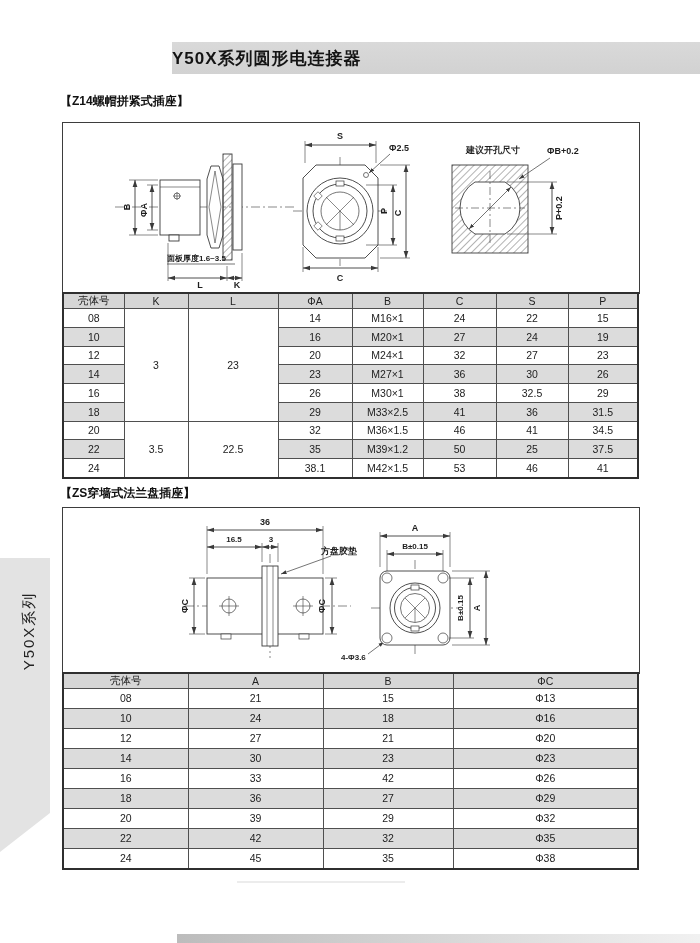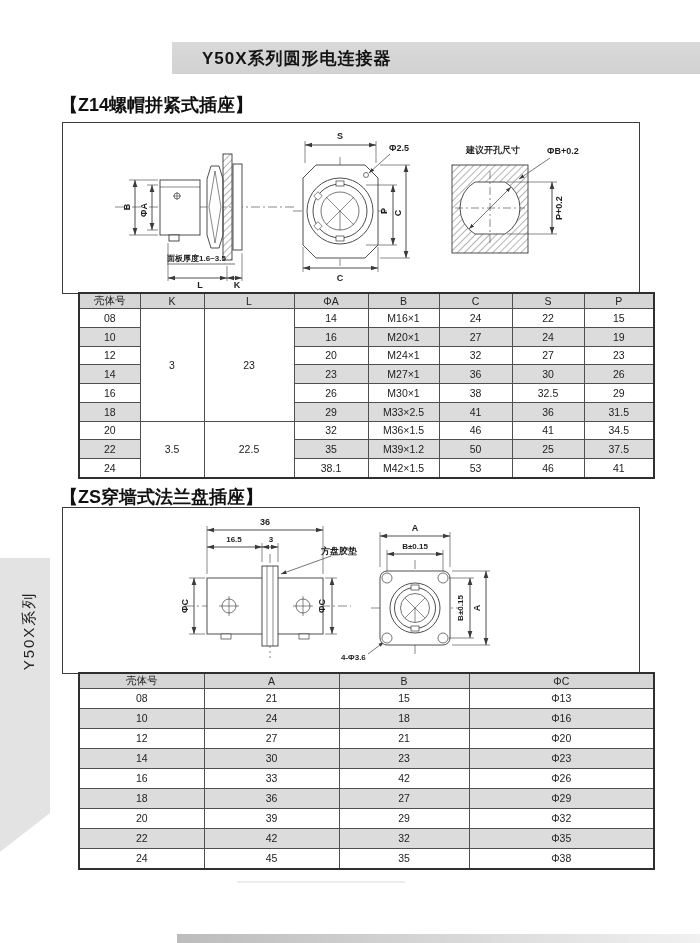--- a/index.html
+++ b/index.html
@@ -2,34 +2,34 @@
 <html><head>
 <meta charset="utf-8">
 <style>
   html,body{margin:0;padding:0;background:#999;}
   .page{position:relative;width:700px;height:943px;background:#ffffff;overflow:hidden;
         font-family:"Liberation Sans","DejaVu Sans",sans-serif;color:#1c1c1c;}
   
   .title-bar{position:absolute;left:172px;top:42px;right:0;height:32px;
              background:linear-gradient(to bottom,#d9d9d9,#d2d2d2);
              display:flex;align-items:center;}
-  .title-bar span{font-size:17px;font-weight:bold;letter-spacing:1px;padding-left:30px;color:#141414;}
+  .title-bar span{font-size:17px;font-weight:bold;letter-spacing:1px;color:#141414;}
   
   .side-tab{position:absolute;left:0;top:558px;width:50px;height:294px;background:#e3e3e3;
             clip-path:polygon(0 0,100% 0,100% 255px,0 294px);}
   .vtext{position:absolute;top:621px;left:-25px;width:110px;height:20px;text-align:center;
          transform:rotate(-90deg);font-size:15px;letter-spacing:2px;color:#222;}
   
-  .sec-heading{position:absolute;left:60px;font-size:18px;font-weight:bold;color:#111;}
+  .sec-heading{position:absolute;left:60px;font-size:12px;font-weight:bold;color:#111;}
   
   .draw-box{position:absolute;left:62px;width:576px;border:1px solid #3d3d3d;background:#fff;}
   
   table.dim-table{position:absolute;left:62px;width:577px;border-collapse:collapse;
                   table-layout:fixed;font-size:10.5px;text-align:center;color:#222;
-                  border:2px solid #2f2f2f;margin-left:16px;}
+                  border:2px solid #2f2f2f;}
   .dim-table th,.dim-table td{border:1px solid #4f4f4f;padding:0;font-weight:normal;
                   overflow:hidden;white-space:nowrap;}
   .dim-table thead th{background:#d6d6d6;}
   .dim-table tbody tr:nth-child(even) td{background:#dcdcdc;}
   .dim-table td.mc{background:#fff;}
   
   .bottom-bar{position:absolute;left:177px;right:0;top:934px;height:9px;
               background:linear-gradient(to right,#bcbcbc,#f1f1f1);}
   .faint-line{position:absolute;left:237px;top:881px;width:168px;height:2px;background:#ececec;}
   svg{display:block;}

